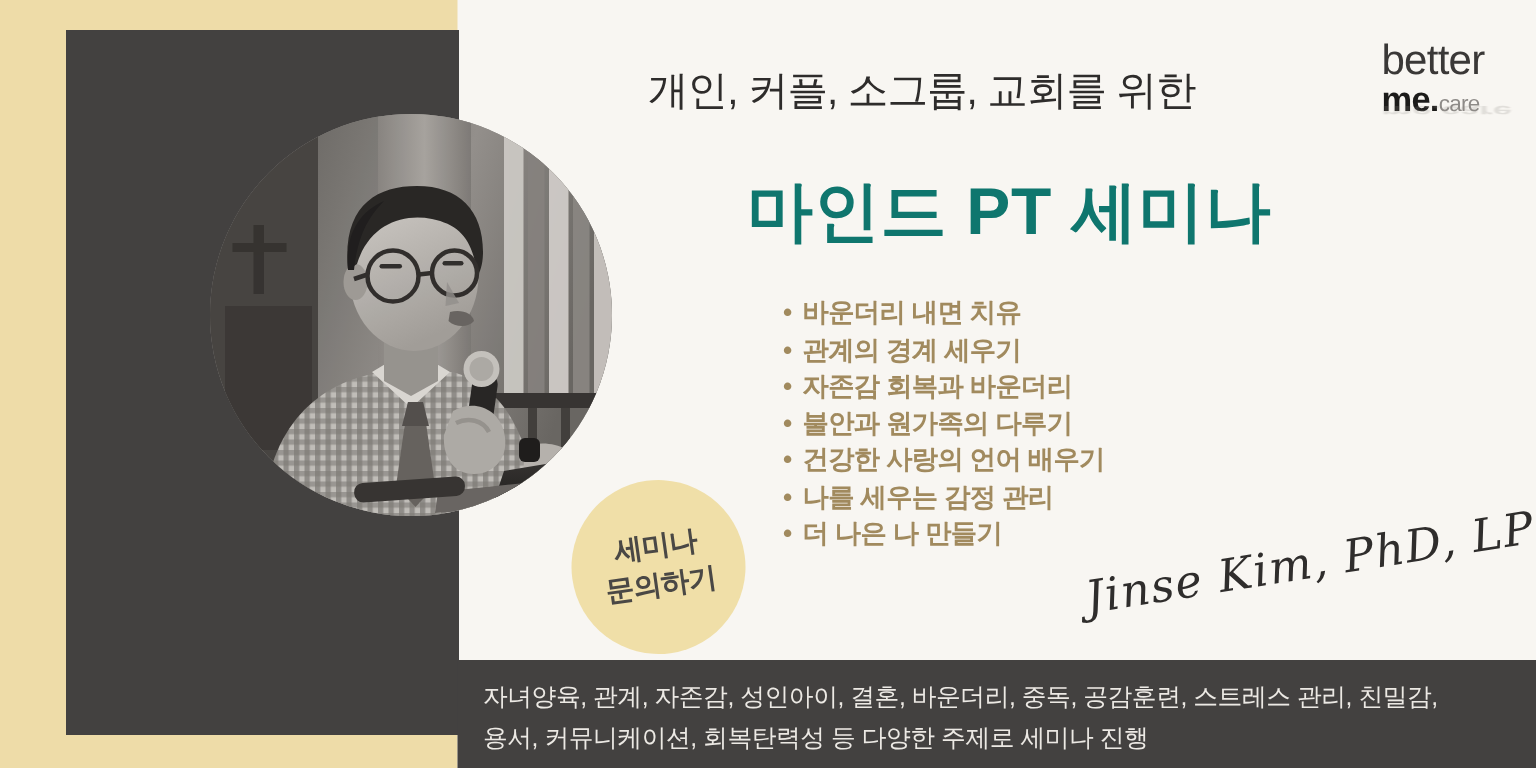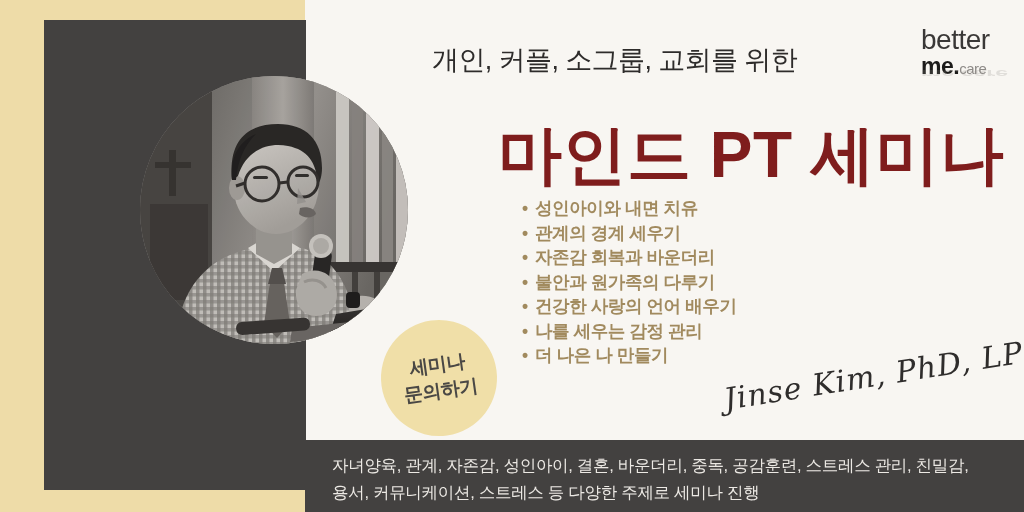--- a/index.html
+++ b/index.html
@@ -85,23 +85,23 @@
     left: 432px; top: 42px;
     font-size: 27px;
     font-weight: 400;
     color: #2e2c2b;
     letter-spacing: -0.6px;
     white-space: nowrap;
   }
   .main-title {
     position: absolute;
     left: 498px; top: 112px;
-    font-size: 64px;
+    font-size: 44px;
     font-weight: 800;
-    color: #7f1d1d;
+    color: #0f766e;
     letter-spacing: 0.5px;
     white-space: nowrap;
   }
 
   .bullet-list {
     position: absolute;
     left: 522px; top: 196px;
     margin: 0;
     padding: 0;
     list-style: none;
@@ -184,21 +184,20 @@
     left: 322px; top: 452px;
     width: 690px;
   }
   .bottom-text div {
     font-size: 16.5px;
     font-weight: 400;
     color: #ece9e4;
     line-height: 27px;
     letter-spacing: -0.3px;
     white-space: nowrap;
-    margin-left: 10px;
   }
 </style>
 </head>
 <body>
 
 <div id="banner">
 
   <div class="bg-cream"></div>
   <div class="bg-offwhite"></div>
   <div class="dark-panel"></div>
@@ -328,29 +327,29 @@
     <span class="logo-row">
       <span class="logo-me">me.</span><span class="logo-care">care</span>
     </span>
     <span class="logo-reflection">me.care</span>
   </div>
 
   <div class="subtitle">개인, 커플, 소그룹, 교회를 위한</div>
   <div class="main-title">마인드 PT 세미나</div>
 
   <ul class="bullet-list">
-    <li><span class="dot">•</span><span>성인아이와 내면 치유</span></li>
+    <li><span class="dot">•</span><span>바운더리 내면 치유</span></li>
     <li><span class="dot">•</span><span>관계의 경계 세우기</span></li>
     <li><span class="dot">•</span><span>자존감 회복과 바운더리</span></li>
     <li><span class="dot">•</span><span>불안과 원가족의 다루기</span></li>
     <li><span class="dot">•</span><span>건강한 사랑의 언어 배우기</span></li>
     <li><span class="dot">•</span><span>나를 세우는 감정 관리</span></li>
     <li><span class="dot">•</span><span>더 나은 나 만들기</span></li>
   </ul>
 
   <div class="signature">Jinse Kim, PhD, LPC</div>
 
   <div class="bottom-text">
     <div>자녀양육, 관계, 자존감, 성인아이, 결혼, 바운더리, 중독, 공감훈련, 스트레스 관리, 친밀감,</div>
-    <div>용서, 커뮤니케이션, 스트레스 등 다양한 주제로 세미나 진행</div>
+    <div>용서, 커뮤니케이션, 회복탄력성 등 다양한 주제로 세미나 진행</div>
   </div>
 
 </div>
 
 </body></html>

